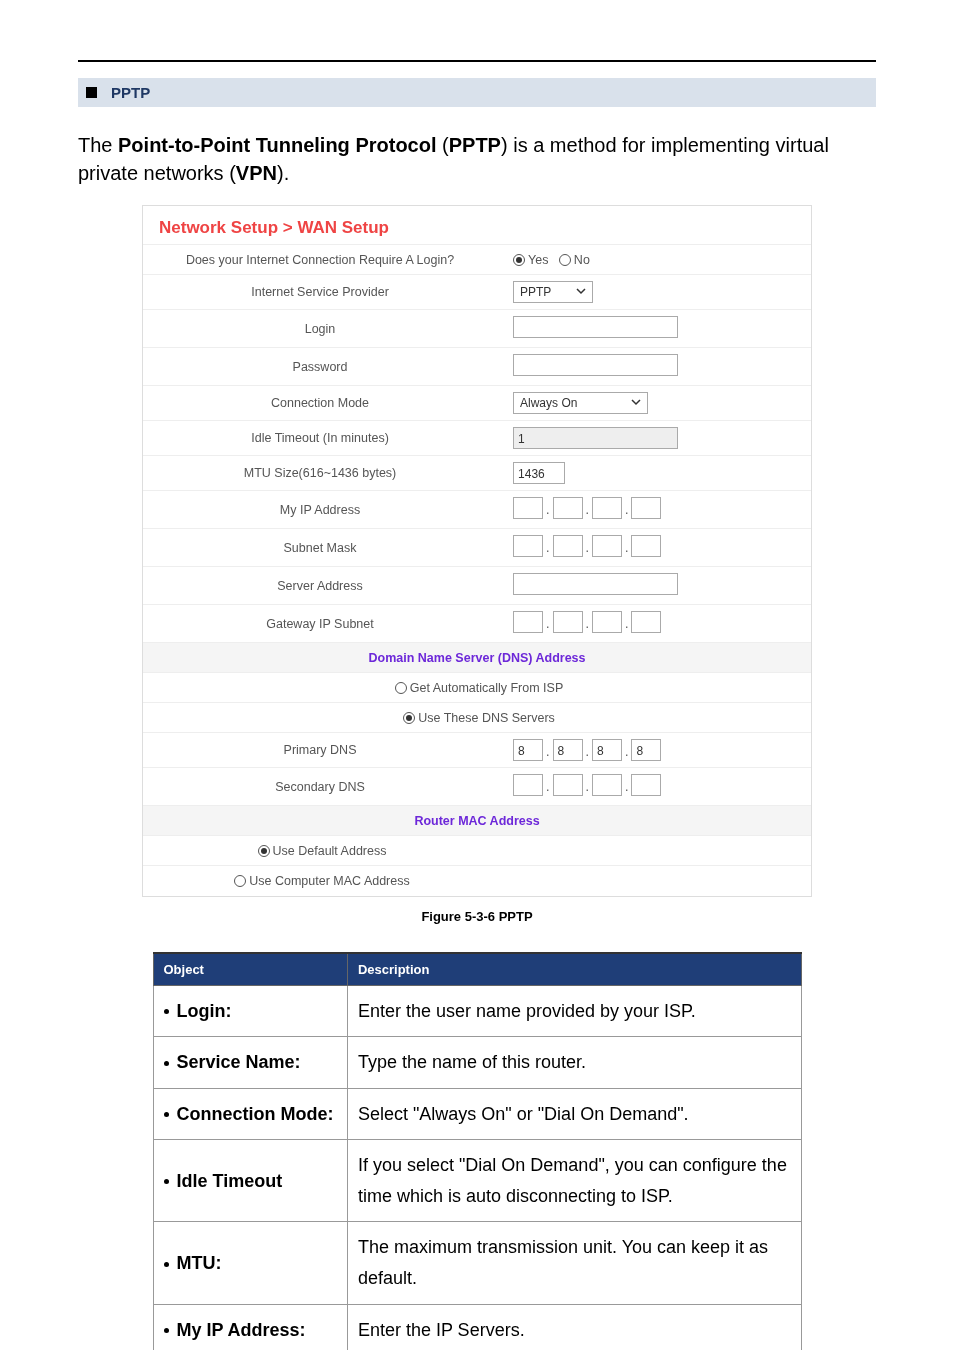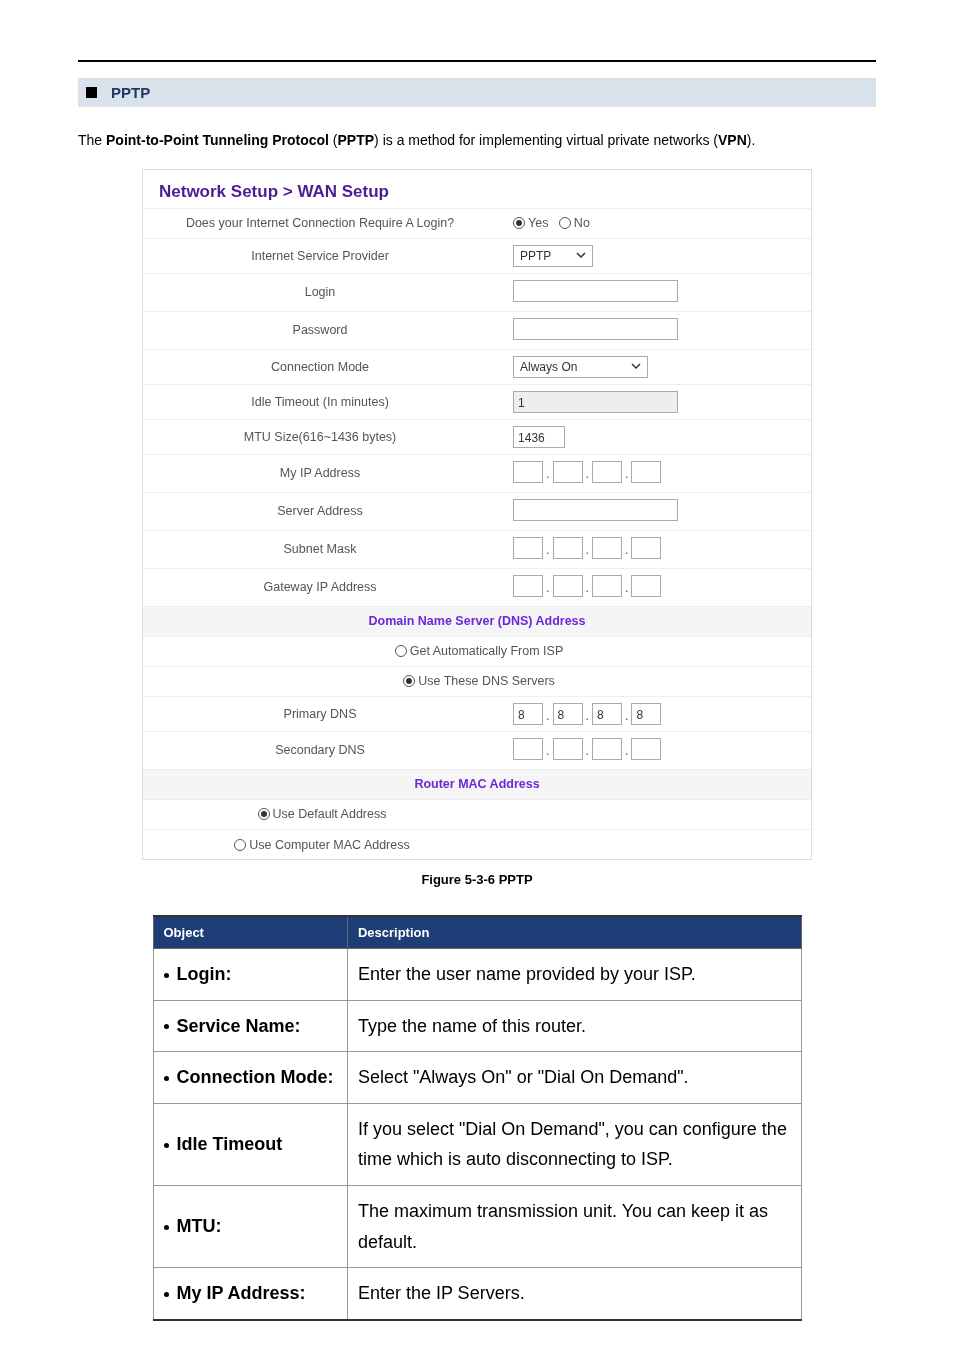--- a/index.html
+++ b/index.html
@@ -33,35 +33,35 @@
     height: 11px;
     background: #000;
     display: inline-block;
   }
   .section-heading .label {
     font-size: 15px;
     font-weight: bold;
     color: #1f3864;
   }
   .intro-line {
-    font-size: 14px;
+    font-size: 20px;
     margin-bottom: 18px;
     line-height: 1.4;
   }
   .intro-line b { font-weight: bold; }
   .screenshot {
     width: 670px;
     margin: 0 auto 10px auto;
     border: 1px solid #ddd;
     background: #fff;
   }
   .screenshot .title {
     font-size: 17px;
     font-weight: bold;
-    color: #4c1d95;
+    color: #ef4444;
     padding: 12px 16px 6px 16px;
   }
   .screenshot table {
     width: 100%;
     border-collapse: collapse;
   }
   .screenshot td {
     border-top: 1px solid #eee;
     padding: 6px 16px;
     font-size: 12.5px;
@@ -227,39 +227,39 @@
                 <span class="dot">.</span>
             <span class="ctrl-text" style="width:30px"></span>
                 <span class="dot">.</span>
             <span class="ctrl-text" style="width:30px"></span>
                 <span class="dot">.</span>
             <span class="ctrl-text" style="width:30px"></span>
           </span>
         </td>
       </tr>
       <tr>
+        <td>Subnet Mask</td>
+        <td>
+          <span class="ip-group">
+            <span class="ctrl-text" style="width:30px"></span>
+                <span class="dot">.</span>
+            <span class="ctrl-text" style="width:30px"></span>
+                <span class="dot">.</span>
+            <span class="ctrl-text" style="width:30px"></span>
+                <span class="dot">.</span>
+            <span class="ctrl-text" style="width:30px"></span>
+          </span>
+        </td>
+      </tr>
+      <tr>
         <td>Server Address</td>
         <td><span class="ctrl-text" style="width:165px"></span></td>
       </tr>
       <tr>
-        <td>Subnet Mask</td>
-        <td>
-          <span class="ip-group">
-            <span class="ctrl-text" style="width:30px"></span>
-                <span class="dot">.</span>
-            <span class="ctrl-text" style="width:30px"></span>
-                <span class="dot">.</span>
-            <span class="ctrl-text" style="width:30px"></span>
-                <span class="dot">.</span>
-            <span class="ctrl-text" style="width:30px"></span>
-          </span>
-        </td>
-      </tr>
-      <tr>
-        <td>Gateway IP Address</td>
+        <td>Gateway IP Subnet</td>
         <td>
           <span class="ip-group">
             <span class="ctrl-text" style="width:30px"></span>
                 <span class="dot">.</span>
             <span class="ctrl-text" style="width:30px"></span>
                 <span class="dot">.</span>
             <span class="ctrl-text" style="width:30px"></span>
                 <span class="dot">.</span>
             <span class="ctrl-text" style="width:30px"></span>
           </span>

